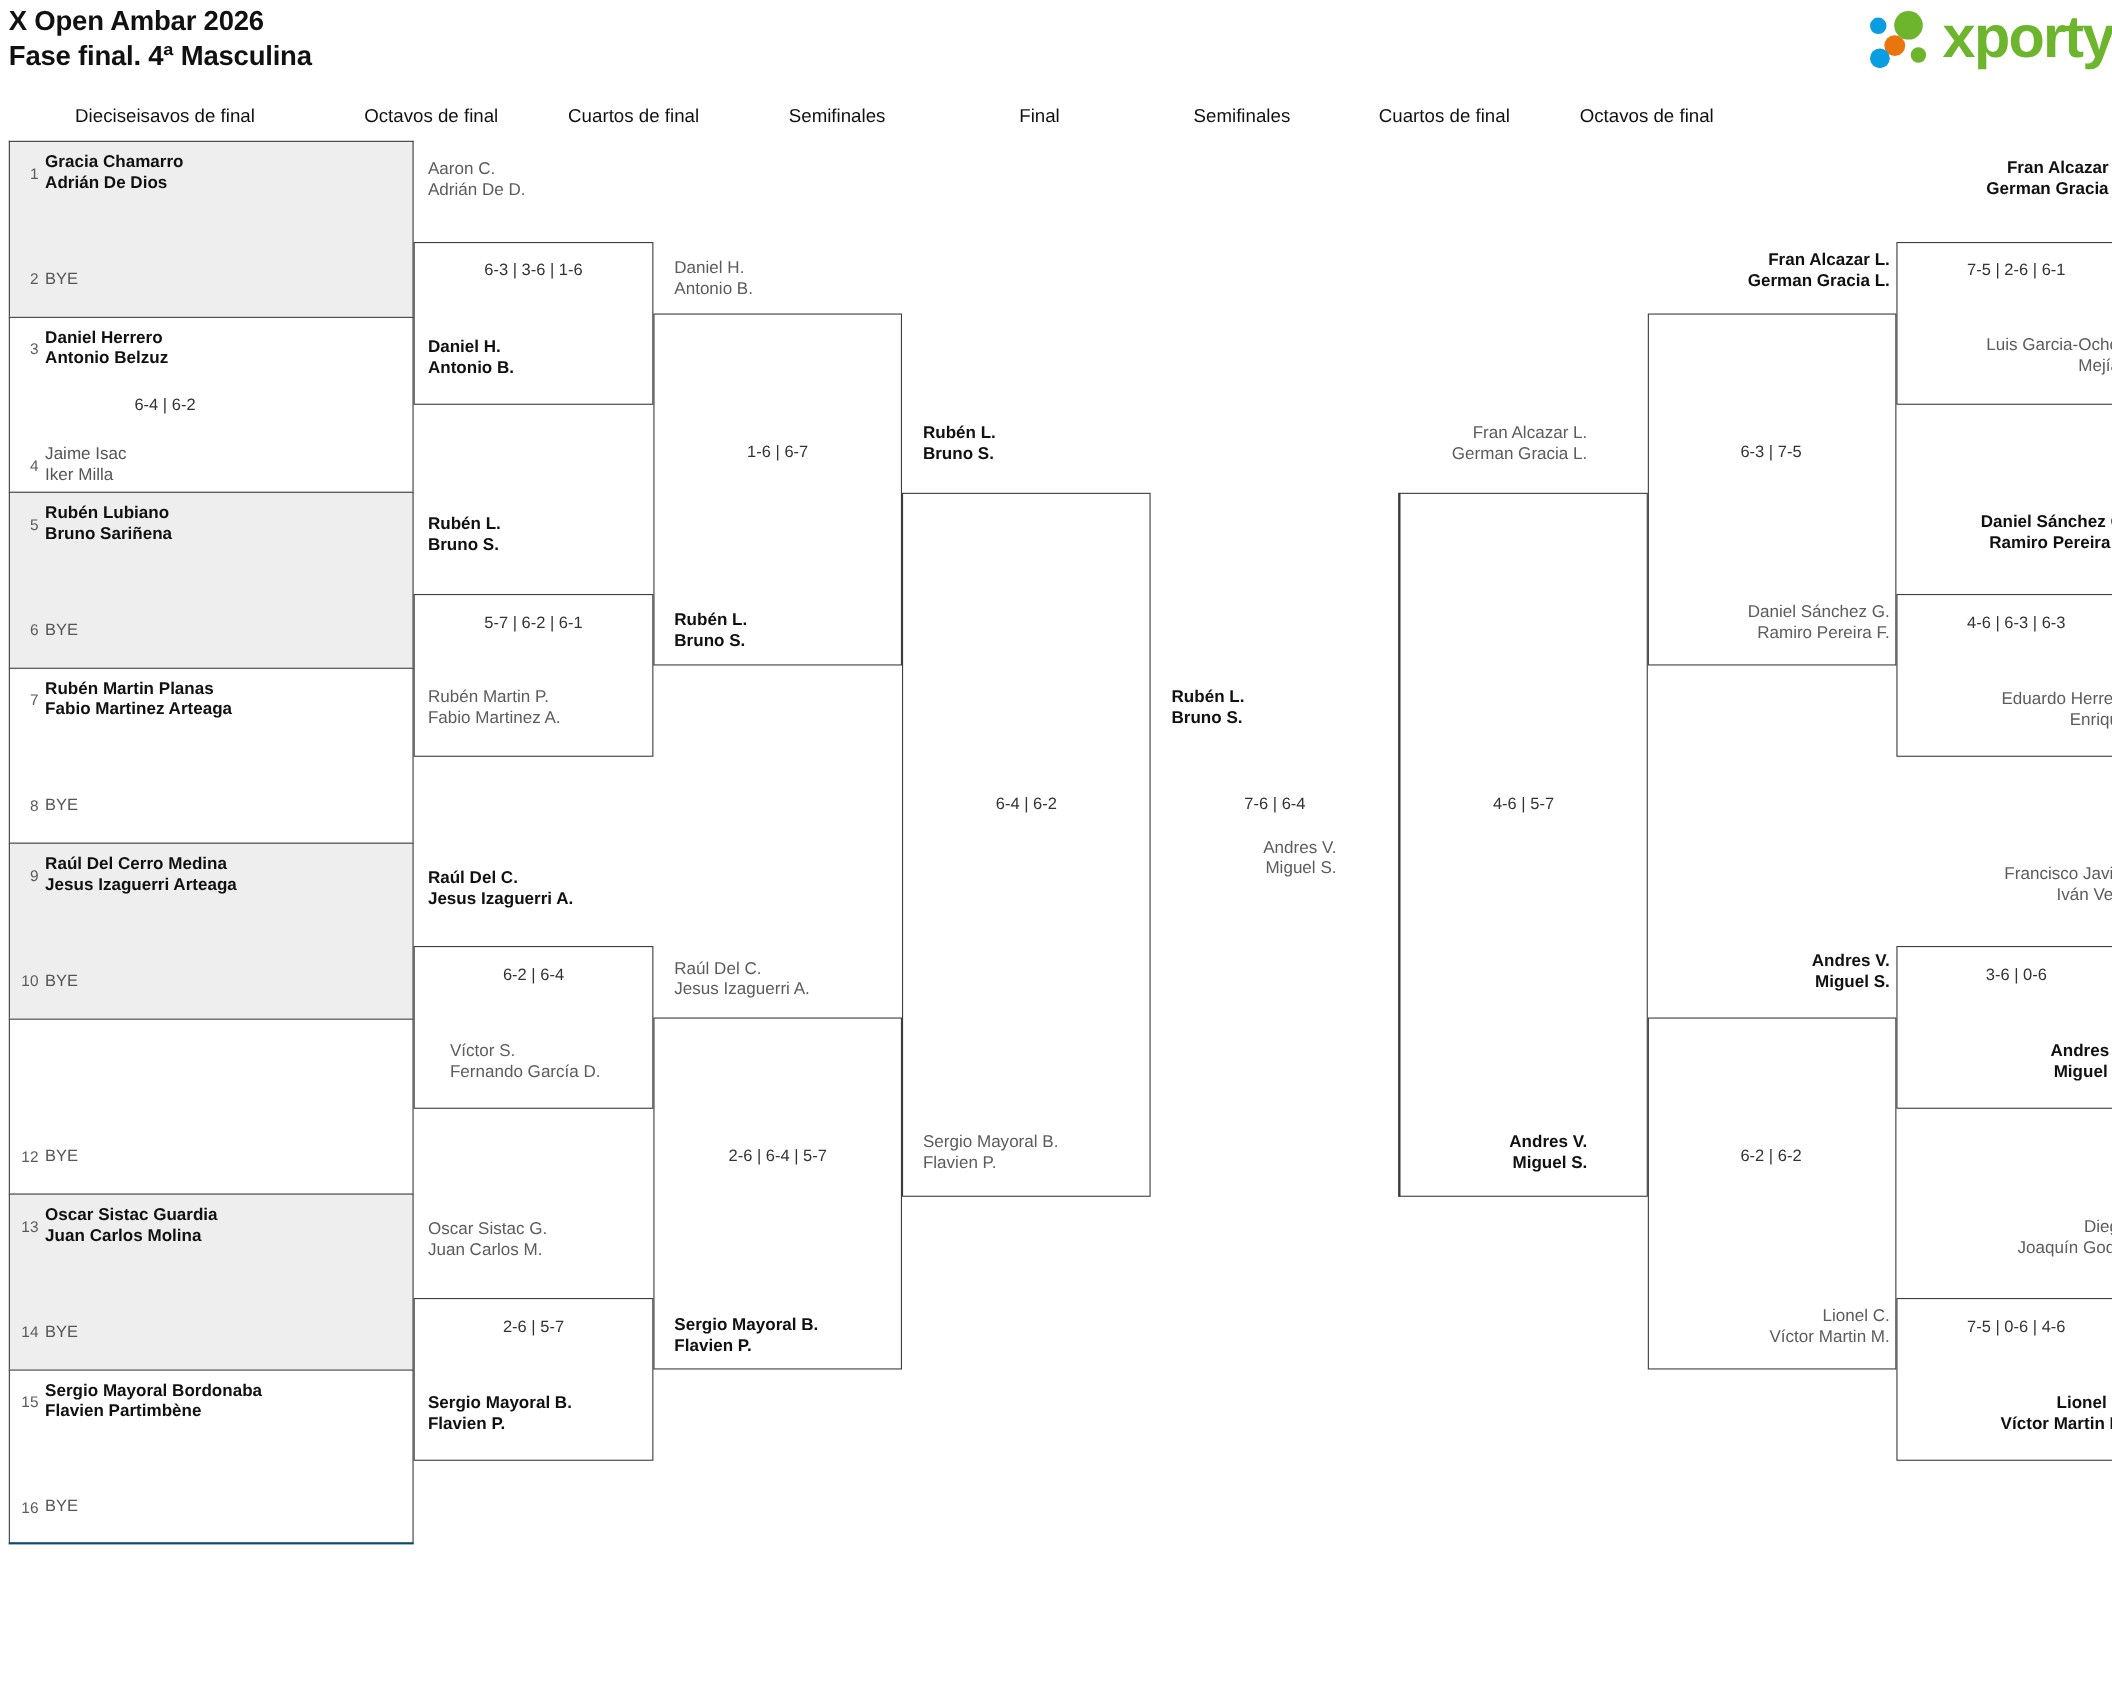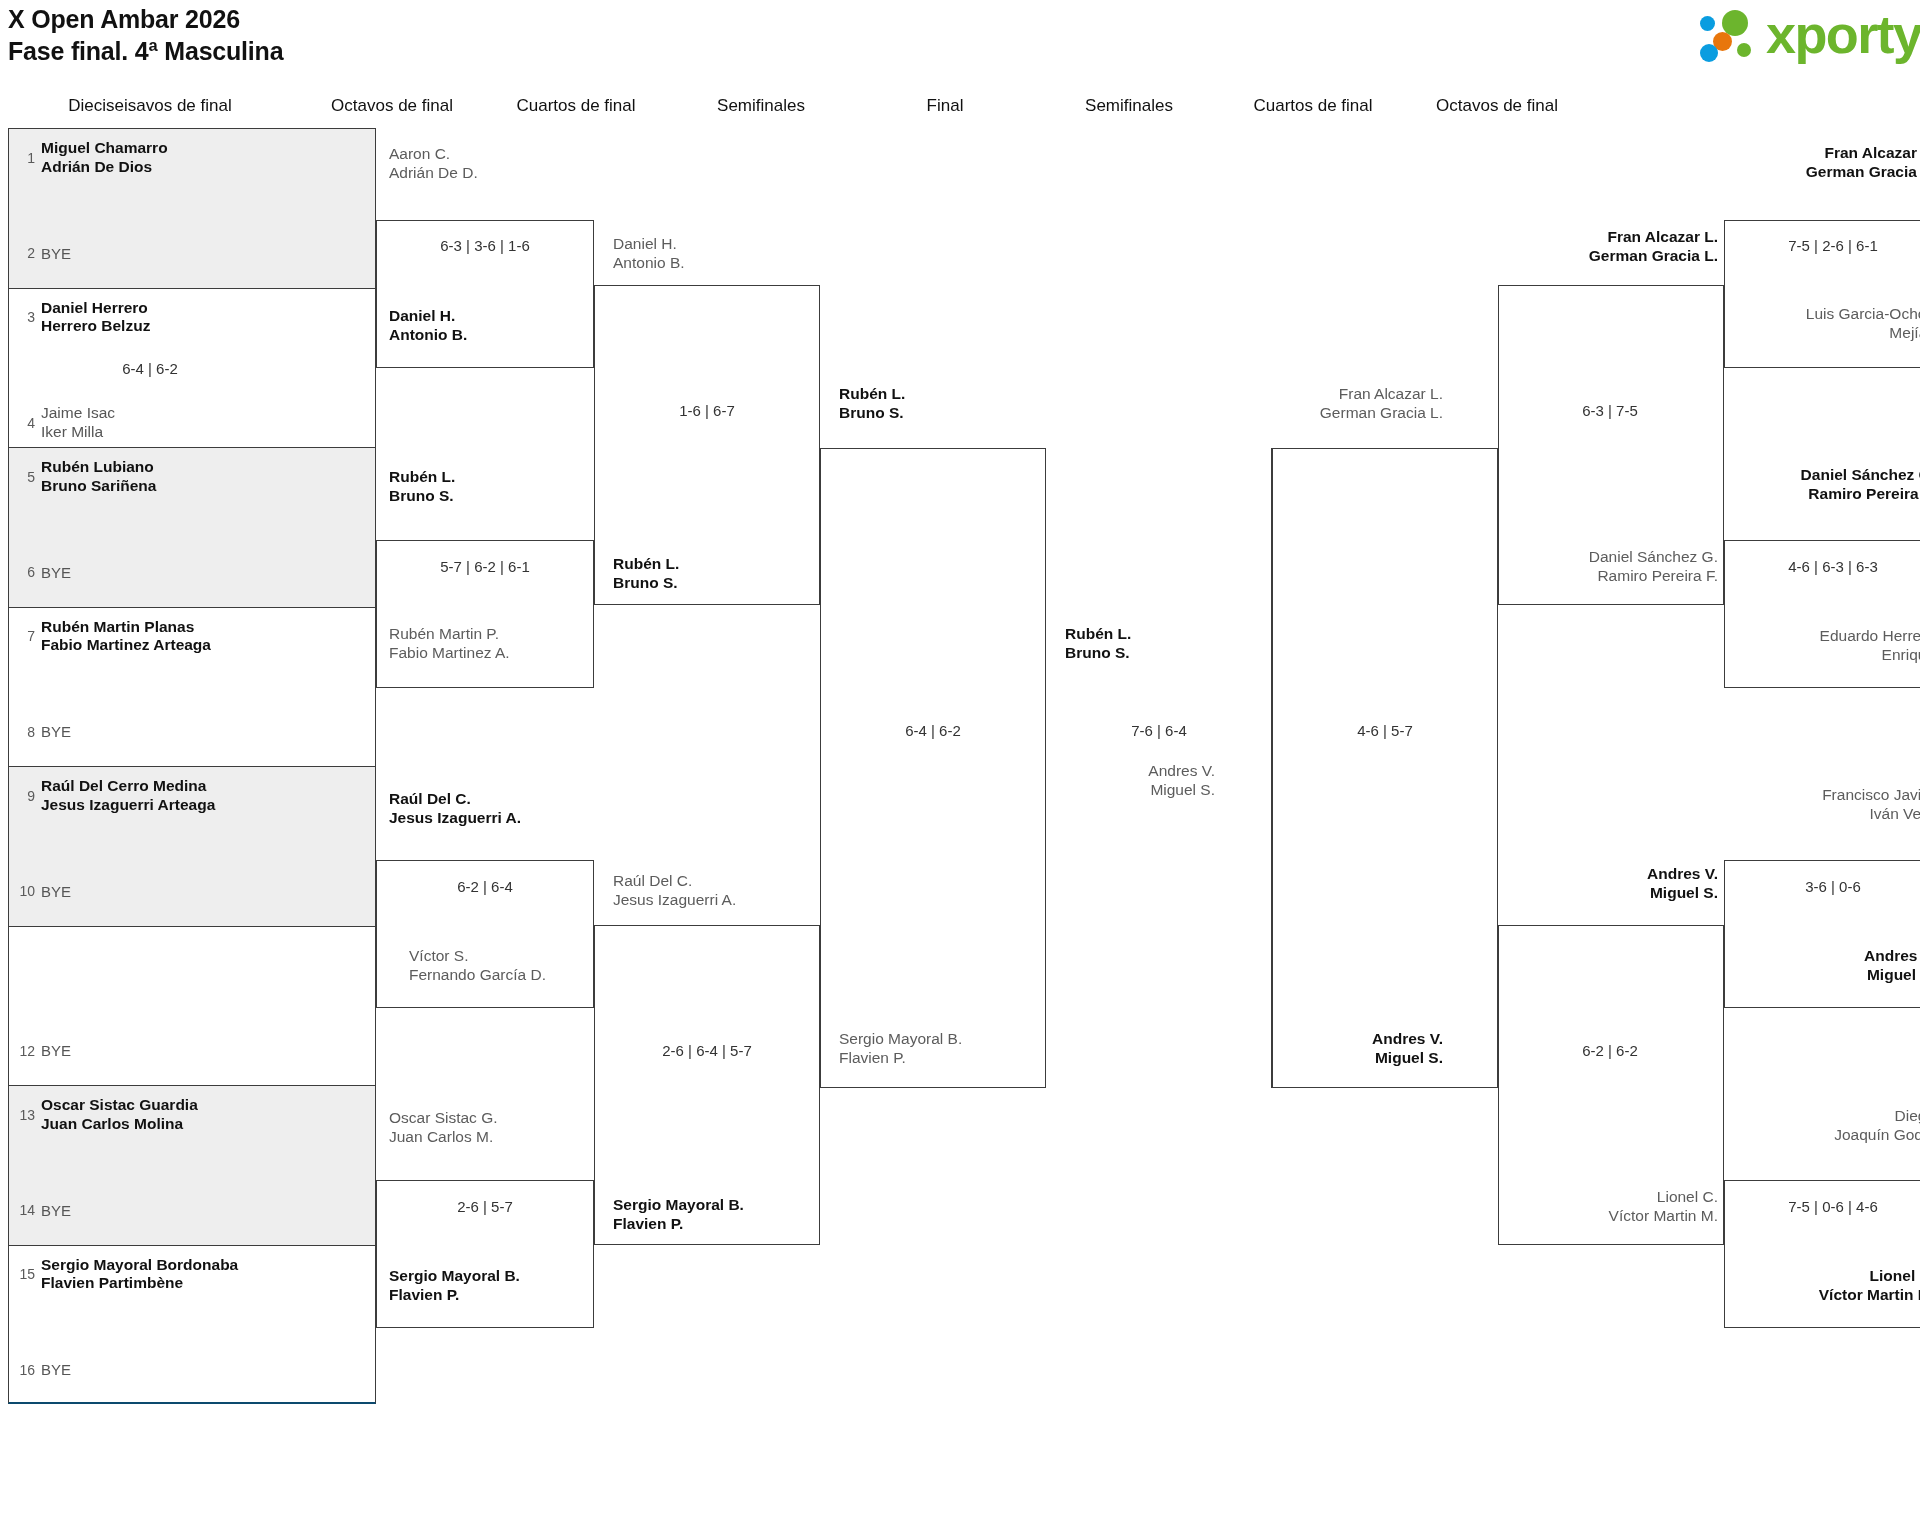--- a/index.html
+++ b/index.html
@@ -151,35 +151,35 @@
       <div class="round-head" style="left: 1129px;">Semifinales</div>
       <div class="round-head" style="left: 1313px;">Cuartos de final</div>
       <div class="round-head" style="left: 1497px;">Octavos de final</div>
     </div>
 
   <div id="left-seeds">
       <div class="cell seed-box alt" style="left: 8px; top: 128px; width: 368px; height: 159.5px;">
         <div class="seed-entry" style="top: 10px;">
           <div class="seed-num">1</div>
           <div class="seed-names win">
-            <div>Miguel Chamarro</div>
+            <div>Gracia Chamarro</div>
             <div>Adrián De Dios</div>
           </div>
         </div>
         <div class="seed-entry" style="top: 115.5px;">
           <div class="seed-num">2</div>
           <div class="bye-label">BYE</div>
         </div>
       </div>
       <div class="cell seed-box" style="left: 8px; top: 287.5px; width: 368px; height: 159.5px;">
         <div class="seed-entry" style="top: 10px;">
           <div class="seed-num">3</div>
           <div class="seed-names win">
             <div>Daniel Herrero</div>
-            <div>Herrero Belzuz</div>
+            <div>Antonio Belzuz</div>
           </div>
         </div>
         <div class="seed-entry" style="top: 115.5px;">
           <div class="seed-num">4</div>
           <div class="seed-names lose">
             <div>Jaime Isac</div>
             <div>Iker Milla</div>
           </div>
         </div>
       </div>

